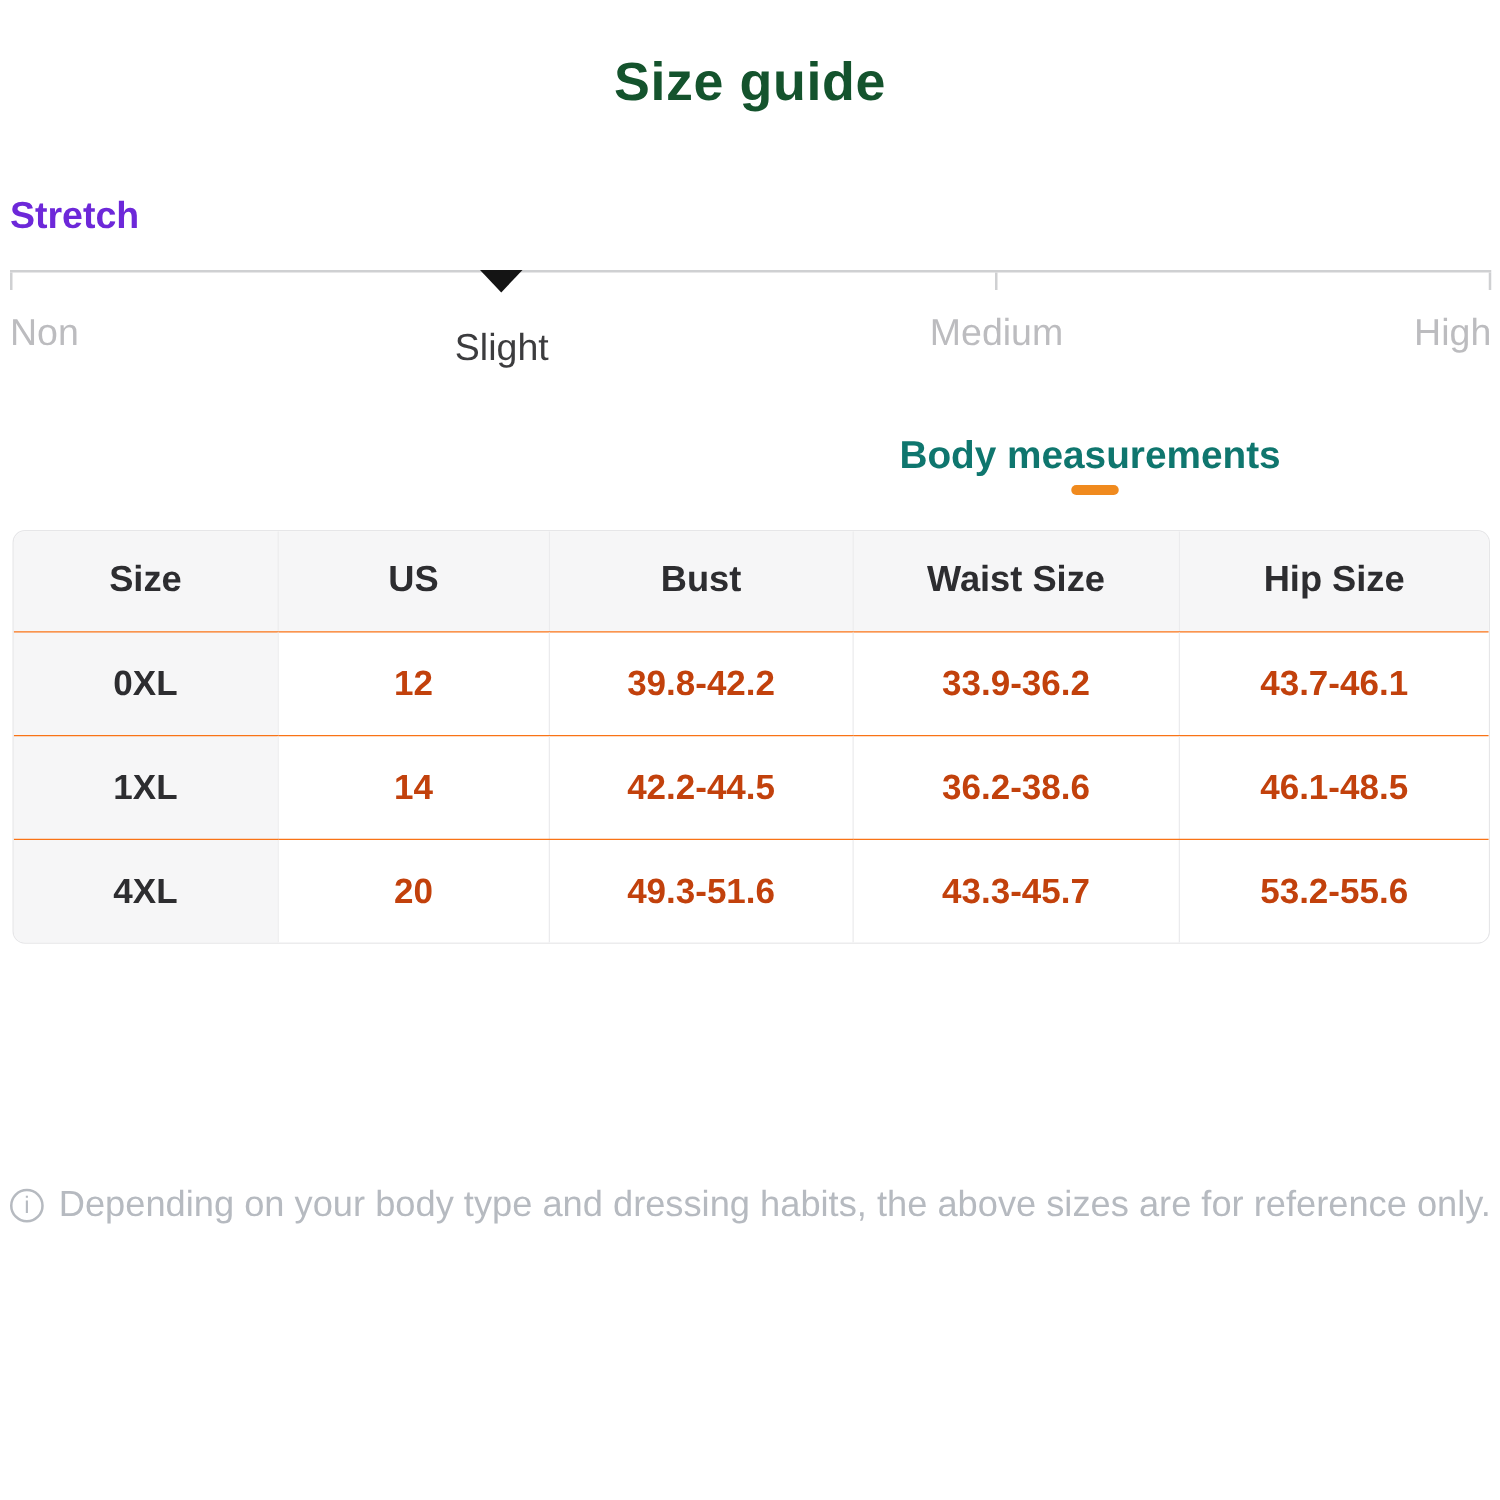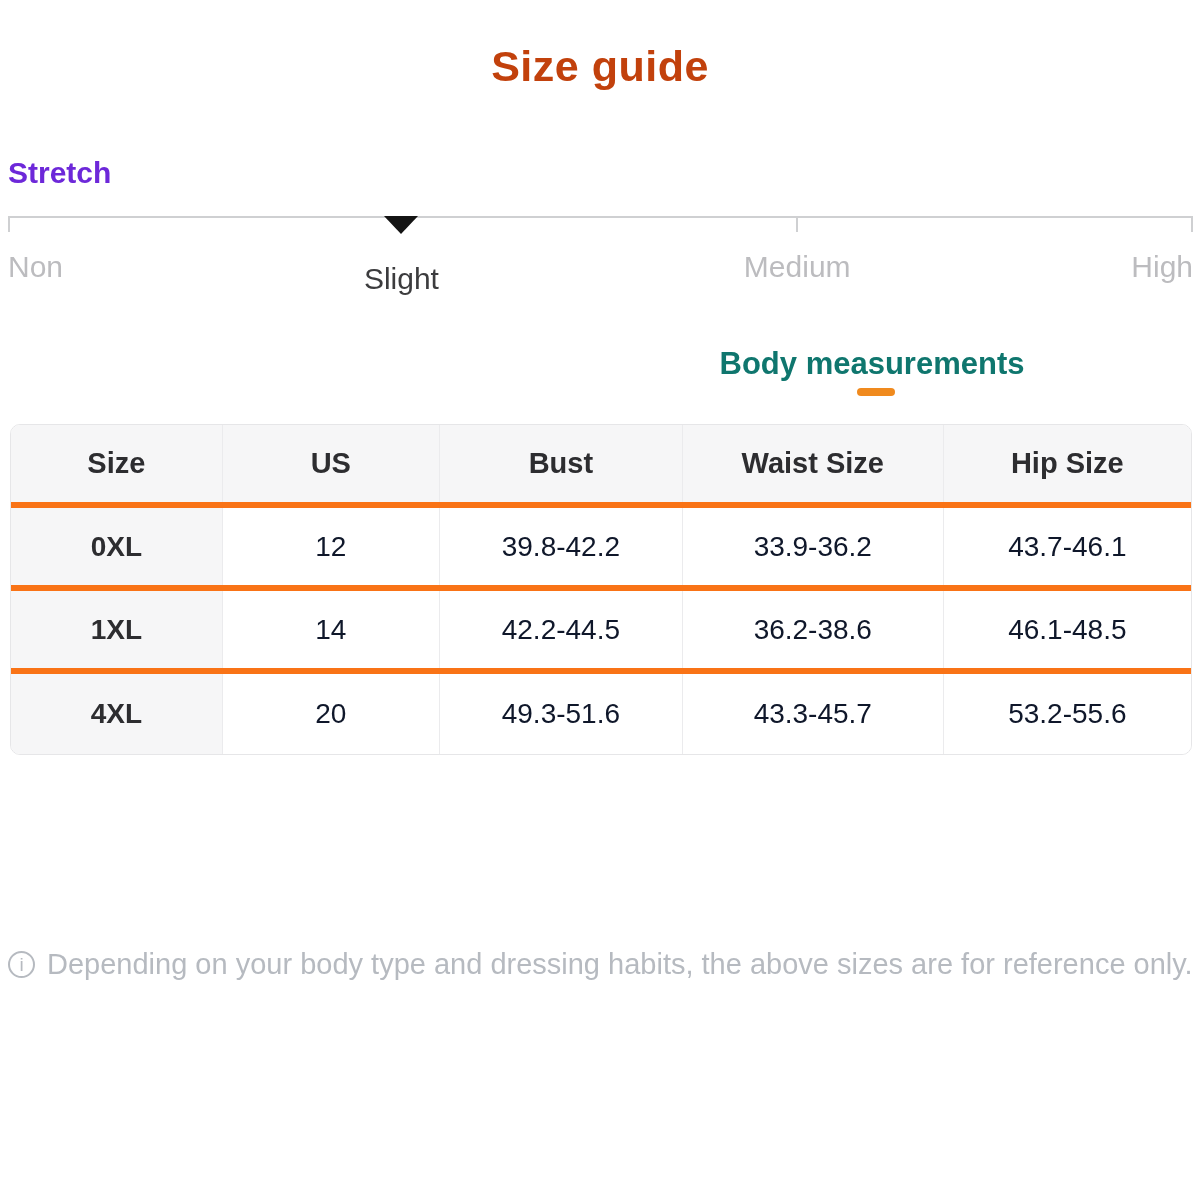--- a/index.html
+++ b/index.html
@@ -1,21 +1,21 @@
 <!DOCTYPE html>
 <html><head>
 <meta charset="utf-8">
 <style>
   * { margin:0; padding:0; box-sizing:border-box; }
   html,body { width:1200px; height:1200px; background:#ffffff;
               font-family:"Liberation Sans","DejaVu Sans",sans-serif; color:#222; }
   .page { position:relative; width:1200px; height:1200px; overflow:hidden; background:#fff; }
 
   .title { position:absolute; top:42px; left:0; width:1200px; text-align:center;
-           font-size:43px; font-weight:700; color:#c2410c; letter-spacing:.5px; }
+           font-size:43px; font-weight:700; color:#14532d; letter-spacing:.5px; }
 
   .stretch-label { position:absolute; top:156px; left:8px; font-size:30px; font-weight:700; color:#6d28d9; }
 
   .ruler { position:absolute; top:216px; left:8px; width:1185px; height:18px; }
   .ruler-line { position:absolute; top:0; left:0; right:0; height:2px; background:#cfd0d2; }
   .tick { position:absolute; top:2px; width:2px; height:14px; background:#cfd0d2; }
   .tick.t0 { left:0; }
   .tick.t1 { left:33.2%; transform:translateX(-50%); }
   .tick.t2 { left:66.6%; transform:translateX(-50%); }
   .tick.t3 { right:0; }
@@ -34,25 +34,25 @@
 
   .bm-heading { position:absolute; top:346px; left:872px; transform:translateX(-50%);
                 font-size:31px; font-weight:700; color:#0f766e; white-space:nowrap; }
   .bm-underline { position:absolute; top:388px; left:876px; transform:translateX(-50%);
                   width:38px; height:8px; border-radius:5px; background:#f08a1e; }
 
   .table-wrap { position:absolute; top:424px; left:10px; width:1182px;
                 border:1px solid #e6e6e8; border-radius:10px; overflow:hidden; background:#fff; }
   table { width:100%; border-collapse:collapse; table-layout:fixed; }
   th, td { text-align:center; vertical-align:middle;
-           border-right:1px solid #ebebed; border-bottom:6px solid #f97316; }
+           border-right:1px solid #ebebed; border-bottom:1px solid #f97316; }
   th:last-child, td:last-child { border-right:none; }
   tbody tr:last-child td { border-bottom:none; }
   th { height:80px; background:#f6f6f7; font-size:29px; font-weight:700; color:#2d2d30; }
-  td { height:83px; font-size:28px; font-weight:400; color:#0f172a; background:#ffffff; }
+  td { height:83px; font-size:28px; font-weight:700; color:#c2410c; background:#ffffff; }
   td.size-col { background:#f6f6f7; font-weight:700; color:#2d2d30; }
 
   .footer-note { position:absolute; top:948px; left:8px; width:1186px;
                  display:flex; align-items:center; gap:12px;
                  font-size:29px; color:#b6bac0; }
   .info-icon { flex:0 0 auto; width:27px; height:27px; border:2px solid #b6bac0; border-radius:50%;
                display:inline-flex; align-items:center; justify-content:center;
                font-size:19px; line-height:1; color:#b6bac0; }
 </style>
 </head>

